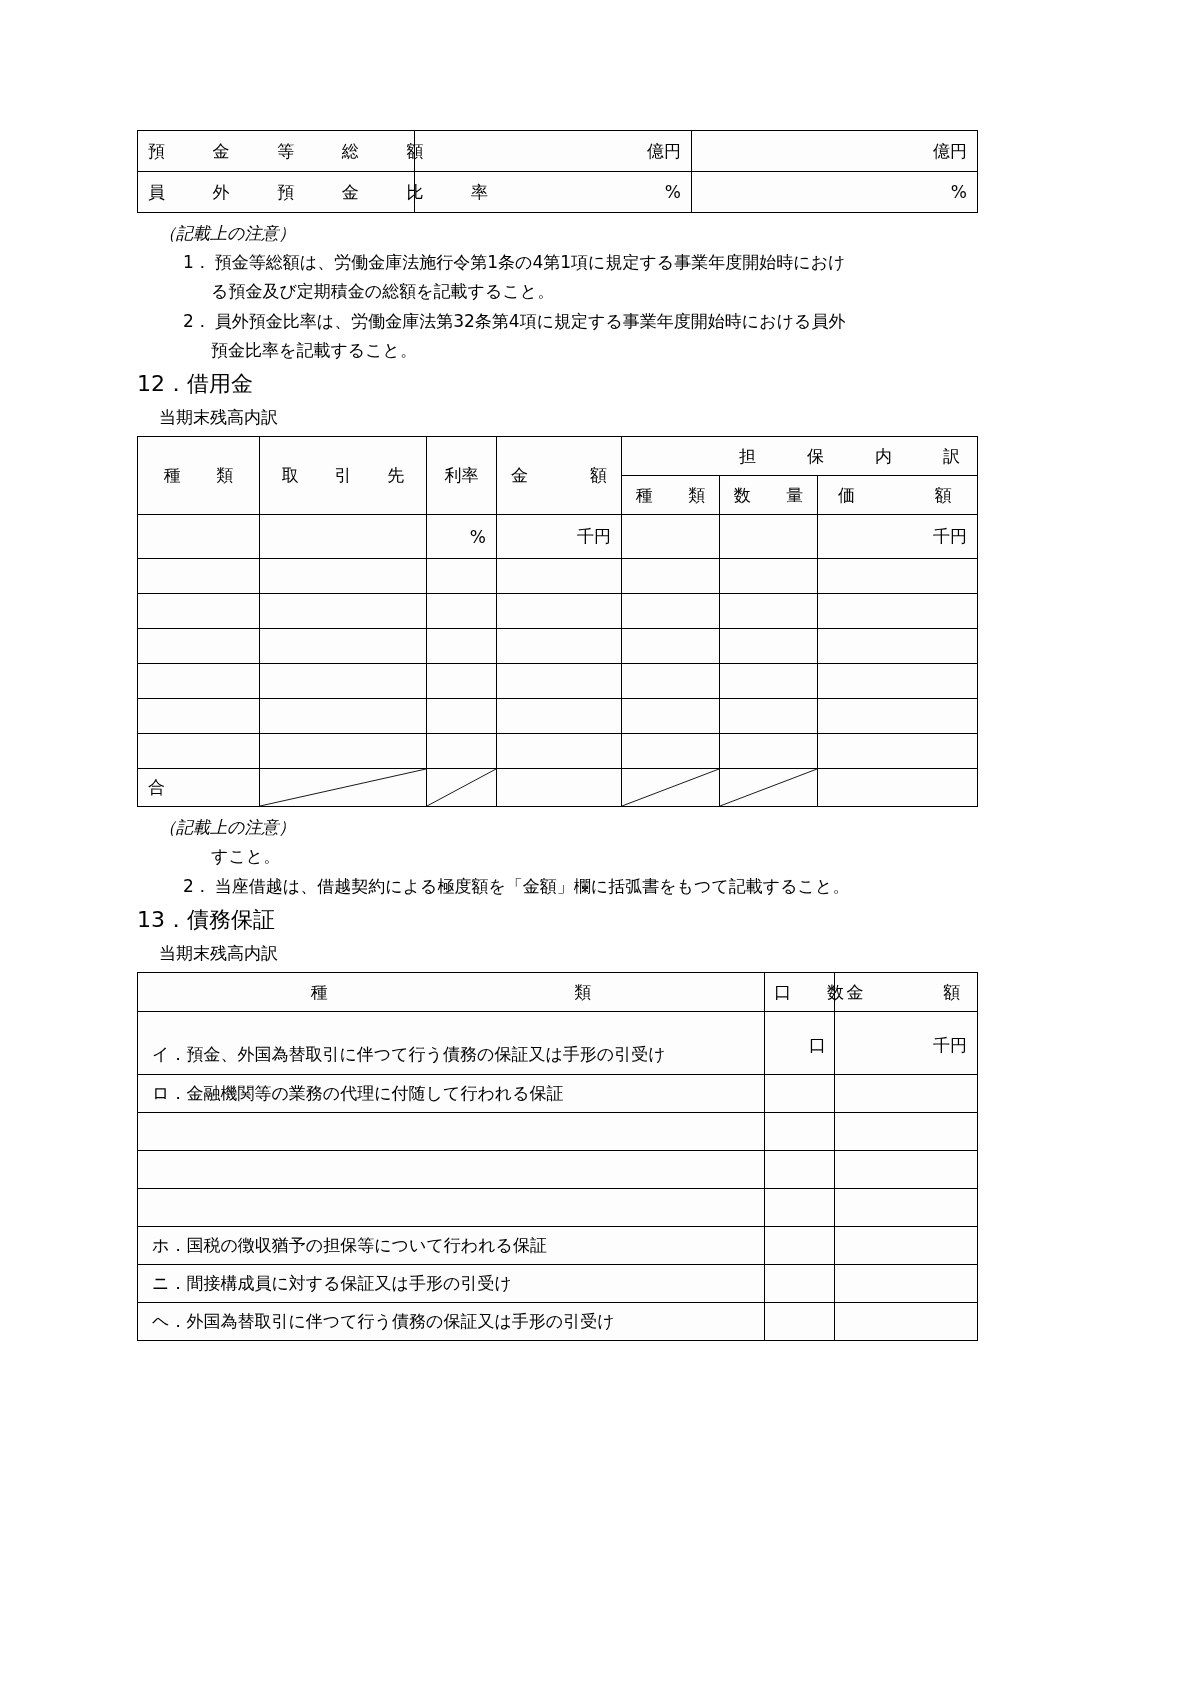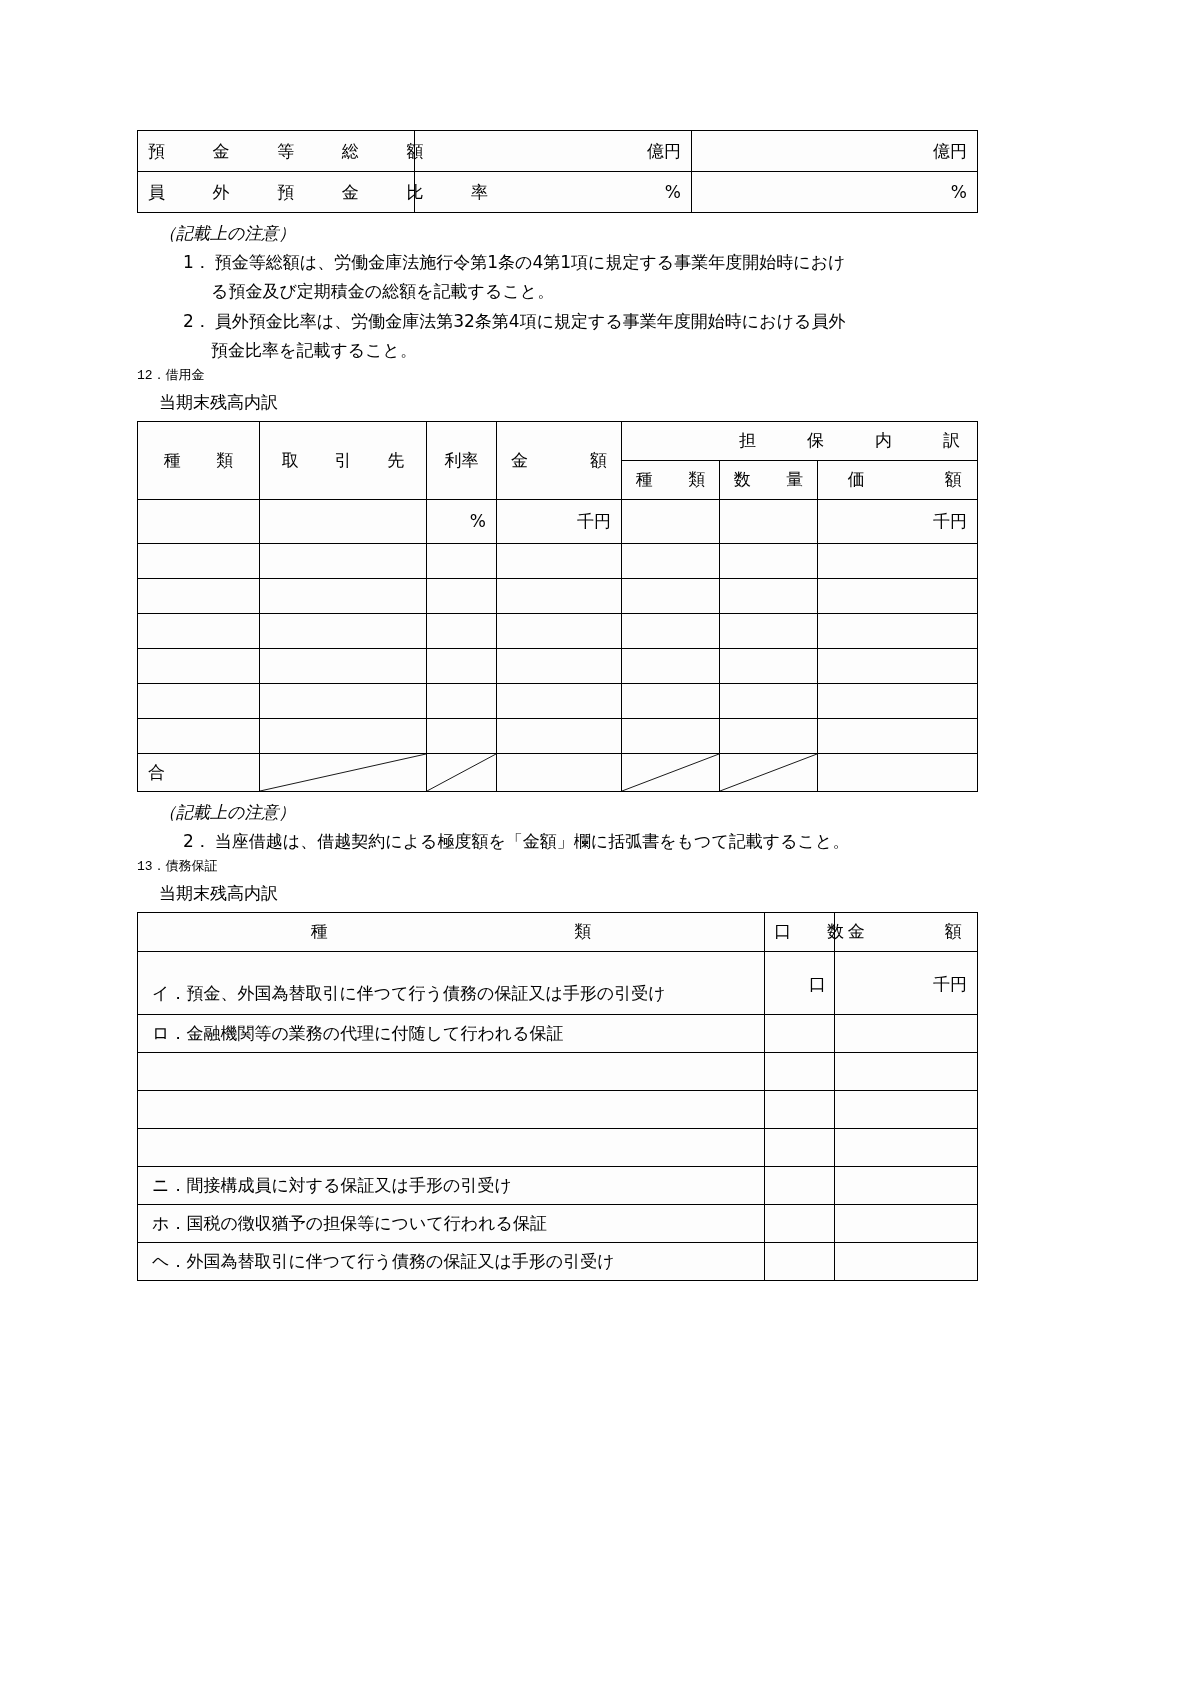--- a/index.html
+++ b/index.html
@@ -52,21 +52,21 @@
   }
   .spread-wide {
     display: block;
     text-align: right;
     letter-spacing: 1.0em;
     text-indent: 1.0em;
     white-space: nowrap;
   }
   .left-spread {
     display: block;
-    text-align: right;
+    text-align: center;
     letter-spacing: 0.9em;
     white-space: nowrap;
     padding-left: 10px;
   }
   .unit-right {
     display: block;
     text-align: right;
     padding-right: 10px;
     white-space: nowrap;
   }
@@ -88,24 +88,23 @@
   .note-title { padding-left: 22px; font-style: italic; }
   .note-item {
     padding-left: 46px;
     text-indent: 0;
     position: relative;
   }
   .note-item .num { margin-right: 4px; }
   .note-cont { padding-left: 74px; }
 
   .section-head {
-    font-size: 13px;
+    font-size: 22px;
     line-height: 1.72;
     padding-left: 0px;
-    font-family: Liberation Mono, monospace;
   }
   .sub-head {
     font-size: 17px;
     line-height: 1.72;
     padding-left: 22px;
   }
 
   
   .t-loan td { height: 34px; }
   .t-loan .hdr-tall { height: 76px; }
@@ -341,20 +340,21 @@
                 <line x1="0" y1="100" x2="100" y2="0" stroke="#000" stroke-width="0.9" vector-effect="non-scaling-stroke"></line>
               </svg>
           </td>
           <td></td>
         </tr>
       </tbody>
     </table>
 
     <div class="notes">
       <div class="note-title">（記載上の注意）</div>
+      <div class="note-cont">すこと。</div>
       <div class="note-item">
         <span class="num">2．</span><span>当座借越は、借越契約による極度額を「金額」欄に括弧書をもつて記載すること。</span>
       </div>
     </div>
 
     <div class="section-head">13．債務保証</div>
     <div class="sub-head">当期末残高内訳</div>
 
     <table class="form t-guar" style="margin-top:4px;">
       <colgroup>
@@ -410,28 +410,28 @@
         </tr>
         <tr>
           <td>
             <span class="g-label"></span>
           </td>
           <td></td>
           <td></td>
         </tr>
         <tr>
           <td>
+            <span class="g-label">ホ．国税の徴収猶予の担保等について行われる保証</span>
+          </td>
+          <td></td>
+          <td></td>
+        </tr>
+        <tr>
+          <td>
             <span class="g-label">ニ．間接構成員に対する保証又は手形の引受け</span>
-          </td>
-          <td></td>
-          <td></td>
-        </tr>
-        <tr>
-          <td>
-            <span class="g-label">ホ．国税の徴収猶予の担保等について行われる保証</span>
           </td>
           <td></td>
           <td></td>
         </tr>
         <tr>
           <td>
             <span class="g-label">ヘ．外国為替取引に伴つて行う債務の保証又は手形の引受け</span>
           </td>
           <td></td>
           <td></td>

